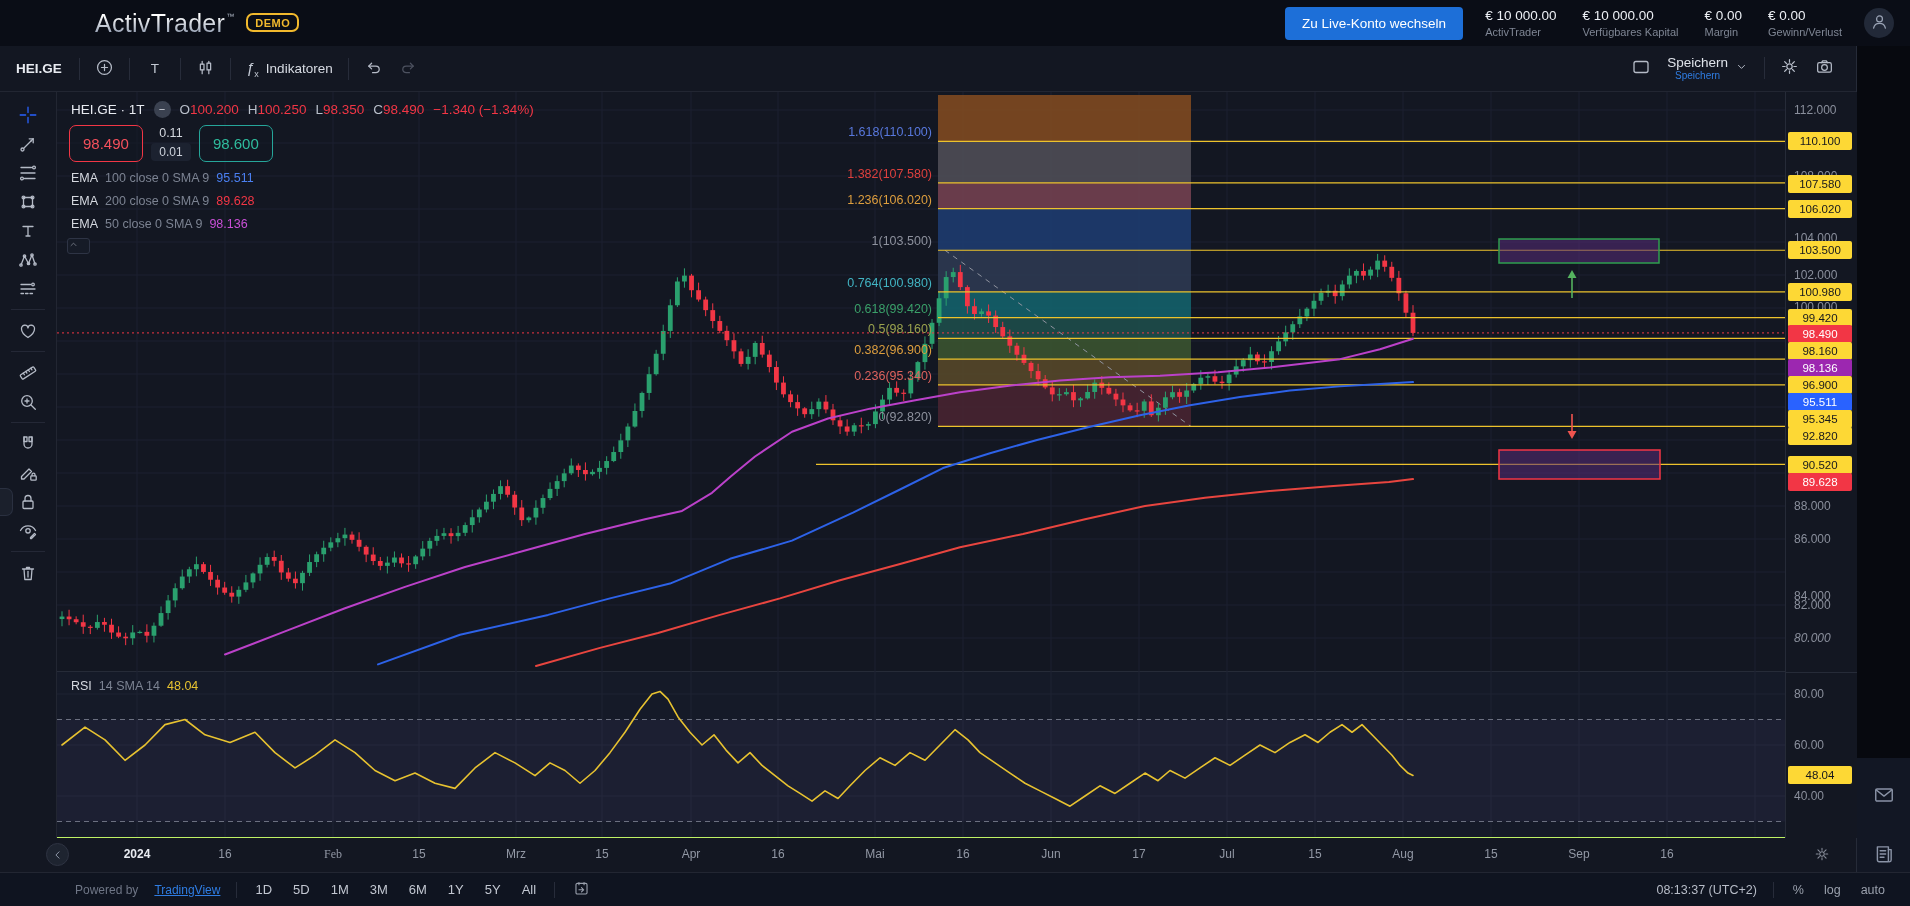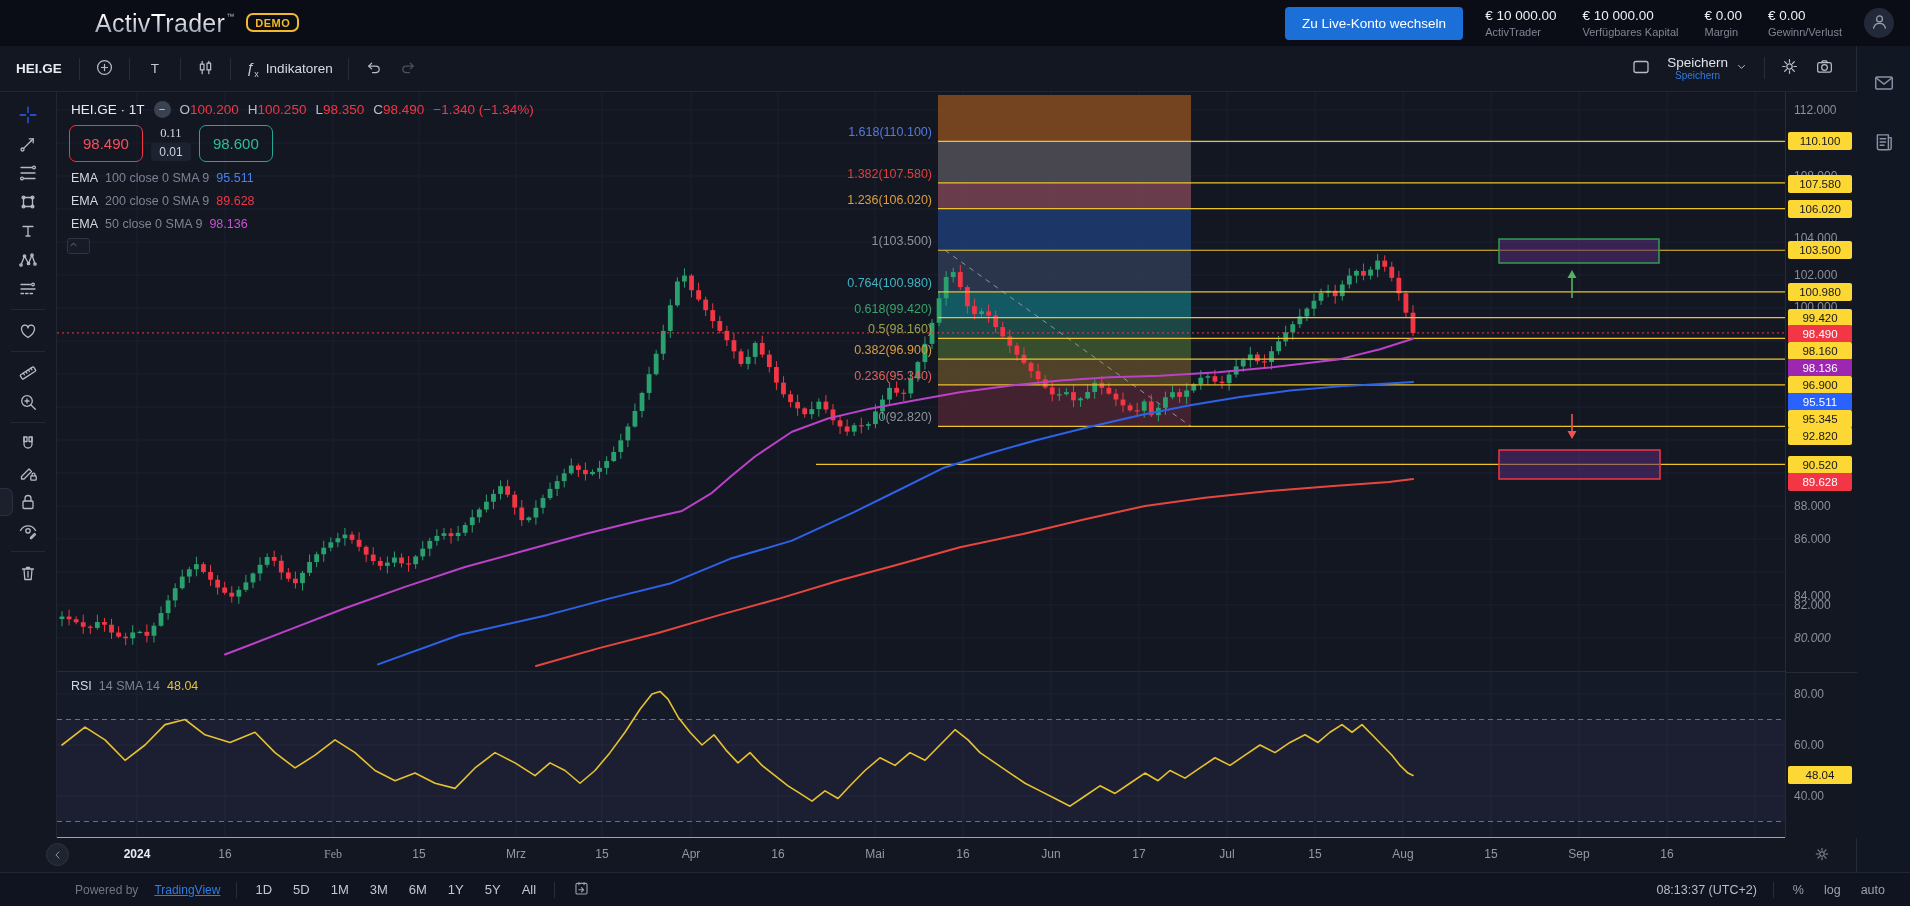--- a/index.html
+++ b/index.html
@@ -21,21 +21,21 @@
   .topbar-right { display:flex; align-items:center; gap:22px; }
   .live-btn { background:#1d6fd8; color:#fff; border:none; border-radius:4px;
               font-size:13.5px; padding:9px 17px; font-family:inherit; cursor:pointer; }
   .stats { display:flex; gap:26px; }
   .stat-value { font-size:13.5px; color:#eceff4; }
   .stat-label { font-size:11px; color:#7f8694; margin-top:3px; }
   .avatar { width:30px; height:30px; border-radius:50%; background:#222938;
             display:flex; align-items:center; justify-content:center; color:#9aa3b5; }
 
   
-  .body-row { height:826px; display:flex; flex:none; }
+  .body-row { height:826px; display:flex; flex:none;align-items:flex-end; }
   .left-col { width:1857px; display:flex; flex-direction:column; border-right:1px solid #262b38; }
   .right-strip { width:53px; background:#121724; display:flex; flex-direction:column;
                  align-items:center; padding-top:22px; gap:26px; color:#8a93a6; }
   .strip-btn { background:none; border:none; color:#8a93a6; padding:4px; cursor:pointer; }
 
   
   .toolbar { height:46px; background:#131722; border-bottom:1px solid #222632;
              display:flex; align-items:center; justify-content:space-between; padding:0 14px; flex:none; }
   .tb-group { display:flex; align-items:center; }
   .tb-symbol { font-size:13.5px; font-weight:700; color:#e8ebf1; padding:0 10px 0 2px; }
@@ -45,21 +45,21 @@
   .sep-v { width:1px; height:22px; background:#272c3a; margin:0 7px; }
   .fx { font-size:15px; font-style:italic; color:#c3c9d4; }
   .fx sub { font-size:9px; font-style:normal; }
   .interval { font-size:13.5px; color:#c3c9d4; padding:0 6px; }
   .dim { color:#4d5260 !important; }
   .save-wrap { display:flex; flex-direction:column; align-items:center; line-height:1.05; }
   .save-row { display:flex; align-items:center; gap:5px; color:#dfe3ea; font-size:13.5px; }
   .save-sub { font-size:10px; color:#2f7de3; margin-top:1px; }
 
   
-  .content-row { height:746px; display:flex; background:#a3a3a3; flex:none; }
+  .content-row { height:746px; display:flex; background:#bef264; flex:none; }
   .sidebar { width:57px; background:#131722; border-right:1px solid #222632; position:relative;
              display:flex; flex-direction:column; align-items:center; padding-top:8px; flex:none; }
   .tool-btn { width:36px; height:29px; display:flex; align-items:center; justify-content:center;
               color:#b4bac6; background:none; border:none; border-radius:4px; cursor:pointer; padding:0; }
   .tool-btn.active { color:#2962ff; }
   .tool-sep { width:34px; height:1px; background:#242836; margin:6px 0; }
   .sidebar-handle { position:absolute; left:0; top:396px; width:12px; height:28px; background:#1b202c;
                     border:1px solid #2a3040; border-left:none; border-radius:0 7px 7px 0;
                     color:#8a93a6; display:flex; align-items:center; justify-content:center; }
 
@@ -76,21 +76,21 @@
   .legend-change { color:#f23645; }
   .eye-btn { width:17px; height:17px; border-radius:50%; background:#3a4150; border:none; color:#d6dae2;
              font-size:11px; line-height:1; display:flex; align-items:center; justify-content:center; cursor:pointer; }
 
   .quote { position:absolute; top:33px; left:12px; display:flex; align-items:stretch; z-index:5; }
   .q-box { border-radius:7px; padding:9px 13px; font-size:15px; background:rgba(19,23,34,.55); border:1px solid; }
   .q-sell { border-color:#f23645; color:#f5505c; }
   .q-buy  { border-color:#26a69a; color:#2fbc9d; }
   .q-mid { width:56px; display:flex; flex-direction:column; align-items:center; justify-content:space-between;
            padding:1px 3px; }
-  .q-spread { font-size:12.5px; color:#d5d9e0;font-family:Liberation Serif, serif; }
+  .q-spread { font-size:12.5px; color:#d5d9e0; }
   .q-pill { background:#1c2230; border-radius:4px; padding:2px 8px; font-size:12px; color:#cdd2db; }
 
   .ema-rows { position:absolute; top:78px; left:14px; display:flex; flex-direction:column; gap:7px;
               font-size:12.5px; z-index:5; }
   .ema-row { display:flex; gap:7px; line-height:16px; }
   .ema-name { color:#d5d9e0; } .ema-params { color:#7c8392; }
 
   .legend-caret { position:absolute; top:146px; left:10px; width:23px; height:16px; background:#161b27;
                   border:1px solid #2e3445; border-radius:3px; color:#8a8f9c; display:flex;
                   align-items:center; justify-content:center; z-index:5; cursor:pointer; padding:0; }

